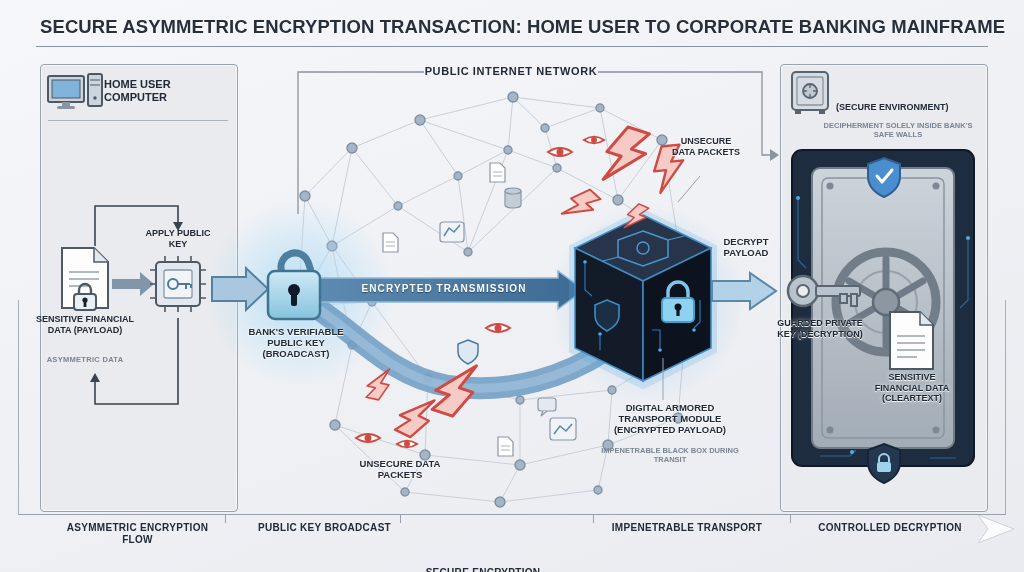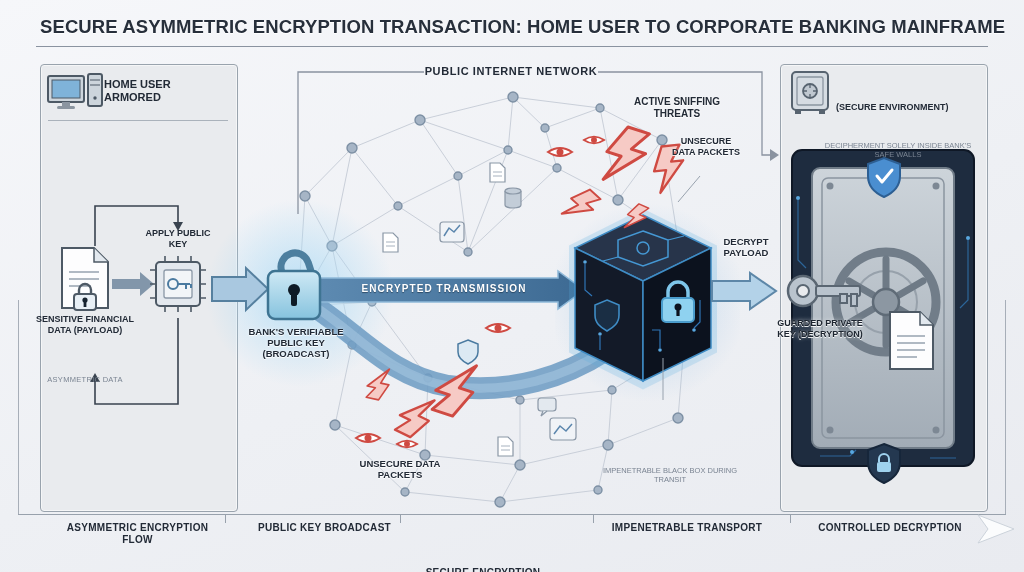--- a/index.html
+++ b/index.html
@@ -7,21 +7,21 @@
          background:linear-gradient(160deg,#f6f7fa 0%,#eef0f4 55%,#e9ebf0 100%);
          font-family:"Liberation Sans",sans-serif;color:#222a36;}
   .abs{position:absolute;}
   svg.layer{position:absolute;left:0;top:0;}
   .mesh{z-index:1;}
   .panel{position:absolute;background:#e9ebee;border:1.6px solid #99a3ad;border-radius:4px;
          box-shadow:inset 0 0 0 1px rgba(255,255,255,.55);z-index:2;}
   .glow{position:absolute;z-index:2;pointer-events:none;}
   .overlay{z-index:3;}
   .lbl{position:absolute;z-index:4;font-weight:700;text-align:center;color:#222a36;line-height:1.18;}
-  .sub{font-weight:400;color:#7a8492;margin-top:20px;}
+  .sub{font-weight:700;color:#7a8492;}
   .onlight{text-shadow:0 1px 0 rgba(255,255,255,.85),0 0 4px rgba(255,255,255,.7);}
   .title{left:40px;top:16px;font-size:18.5px;font-weight:800;letter-spacing:.1px;color:#272f3b;
          white-space:nowrap;text-shadow:0 1px 0 #fff;}
   .rule{position:absolute;z-index:2;border-top:1.4px solid #8a93a0;}
   .vrule{position:absolute;z-index:2;border-left:1.2px solid #a7aeb8;}
   .tick{position:absolute;z-index:4;border-left:1.3px solid #98a1ac;height:9px;top:514px;}
   .bandtext{left:328px;top:283px;width:232px;font-size:10px;letter-spacing:1.1px;color:#fff;
             text-shadow:0 1px 1px rgba(20,40,60,.6);}
 </style>
 </head>
@@ -303,37 +303,38 @@
       <path d="M890 312 h30 l13 13 v44 h-43 z" fill="#fdfdfe" stroke="#4d5965" stroke-width="2"></path>
       <path d="M920 312 v13 h13" fill="#e2e8ee" stroke="#4d5965" stroke-width="1.5"></path>
       <path d="M897 336 h28 M897 343 h28 M897 350 h28 M897 357 h20" stroke="#97a3b0" stroke-width="1.6"></path>
     </g>
 
     <polygon points="978,543 1014,529 978,515 988,529" fill="#fbfcfd" stroke="#ccd3db" stroke-width="1"></polygon>
   </svg>
 
   <div class="lbl title">SECURE ASYMMETRIC ENCRYPTION TRANSACTION: HOME USER TO CORPORATE BANKING MAINFRAME</div>
 
-  <div class="lbl" style="left:104px;top:78px;width:110px;font-size:11px;text-align:left;">HOME USER ARMORED</div>
+  <div class="lbl" style="left:104px;top:78px;width:110px;font-size:11px;text-align:left;">HOME USER COMPUTER</div>
   <div class="lbl" style="left:36px;top:314px;width:98px;font-size:9px;">SENSITIVE FINANCIAL DATA (PAYLOAD)</div>
   <div class="lbl sub" style="left:36px;top:356px;width:98px;font-size:7.5px;letter-spacing:.3px;">ASYMMETRIC DATA</div>
   <div class="lbl" style="left:138px;top:228px;width:80px;font-size:9px;">APPLY PUBLIC KEY</div>
 
   <div class="lbl" style="left:421px;top:65px;width:180px;font-size:11px;letter-spacing:.6px;">PUBLIC INTERNET NETWORK</div>
   <div class="lbl onlight" style="left:248px;top:326px;width:96px;font-size:9.5px;">BANK'S VERIFIABLE PUBLIC KEY (BROADCAST)</div>
   <div class="lbl bandtext">ENCRYPTED TRANSMISSION</div>
-  <div class="lbl onlight" style="left:625px;top:96px;width:104px;font-size:10px;">ACTIVE SNIFFING THREATS</div>
   <div class="lbl onlight" style="left:668px;top:136px;width:76px;font-size:9px;">UNSECURE DATA PACKETS</div>
   <div class="lbl onlight" style="left:352px;top:458px;width:96px;font-size:9.5px;">UNSECURE DATA PACKETS</div>
+  <div class="lbl onlight" style="left:596px;top:402px;width:148px;font-size:9.5px;">DIGITAL ARMORED TRANSPORT MODULE (ENCRYPTED PAYLOAD)</div>
   <div class="lbl sub" style="left:596px;top:447px;width:148px;font-size:7.5px;">IMPENETRABLE BLACK BOX DURING TRANSIT</div>
   <div class="lbl onlight" style="left:710px;top:236px;width:72px;font-size:9.5px;">DECRYPT PAYLOAD</div>
 
   <div class="lbl" style="left:836px;top:102px;width:146px;font-size:9px;text-align:left;">(SECURE ENVIRONMENT)</div>
   <div class="lbl sub" style="left:818px;top:122px;width:160px;font-size:7.5px;">DECIPHERMENT SOLELY INSIDE BANK'S SAFE WALLS</div>
   <div class="lbl onlight" style="left:774px;top:318px;width:92px;font-size:9px;color:#1d2530;">GUARDED PRIVATE KEY (DECRYPTION)</div>
+  <div class="lbl onlight" style="left:866px;top:372px;width:92px;font-size:9px;color:#1d2530;">SENSITIVE FINANCIAL DATA (CLEARTEXT)</div>
 
   <div class="lbl" style="left:55px;top:522px;width:165px;font-size:10px;letter-spacing:.3px;">ASYMMETRIC ENCRYPTION FLOW</div>
   <div class="lbl" style="left:230px;top:522px;width:145px;font-size:10px;letter-spacing:.3px;margin-left:22px;">PUBLIC KEY BROADCAST</div>
   <div class="lbl" style="left:410px;top:522px;width:146px;font-size:10px;letter-spacing:.3px;margin-top:45px;">SECURE ENCRYPTION</div>
   <div class="lbl" style="left:610px;top:522px;width:154px;font-size:10px;letter-spacing:.3px;">IMPENETRABLE TRANSPORT</div>
   <div class="lbl" style="left:812px;top:522px;width:156px;font-size:10px;letter-spacing:.3px;">CONTROLLED DECRYPTION</div>
 
 </div>
 
 </body></html>

